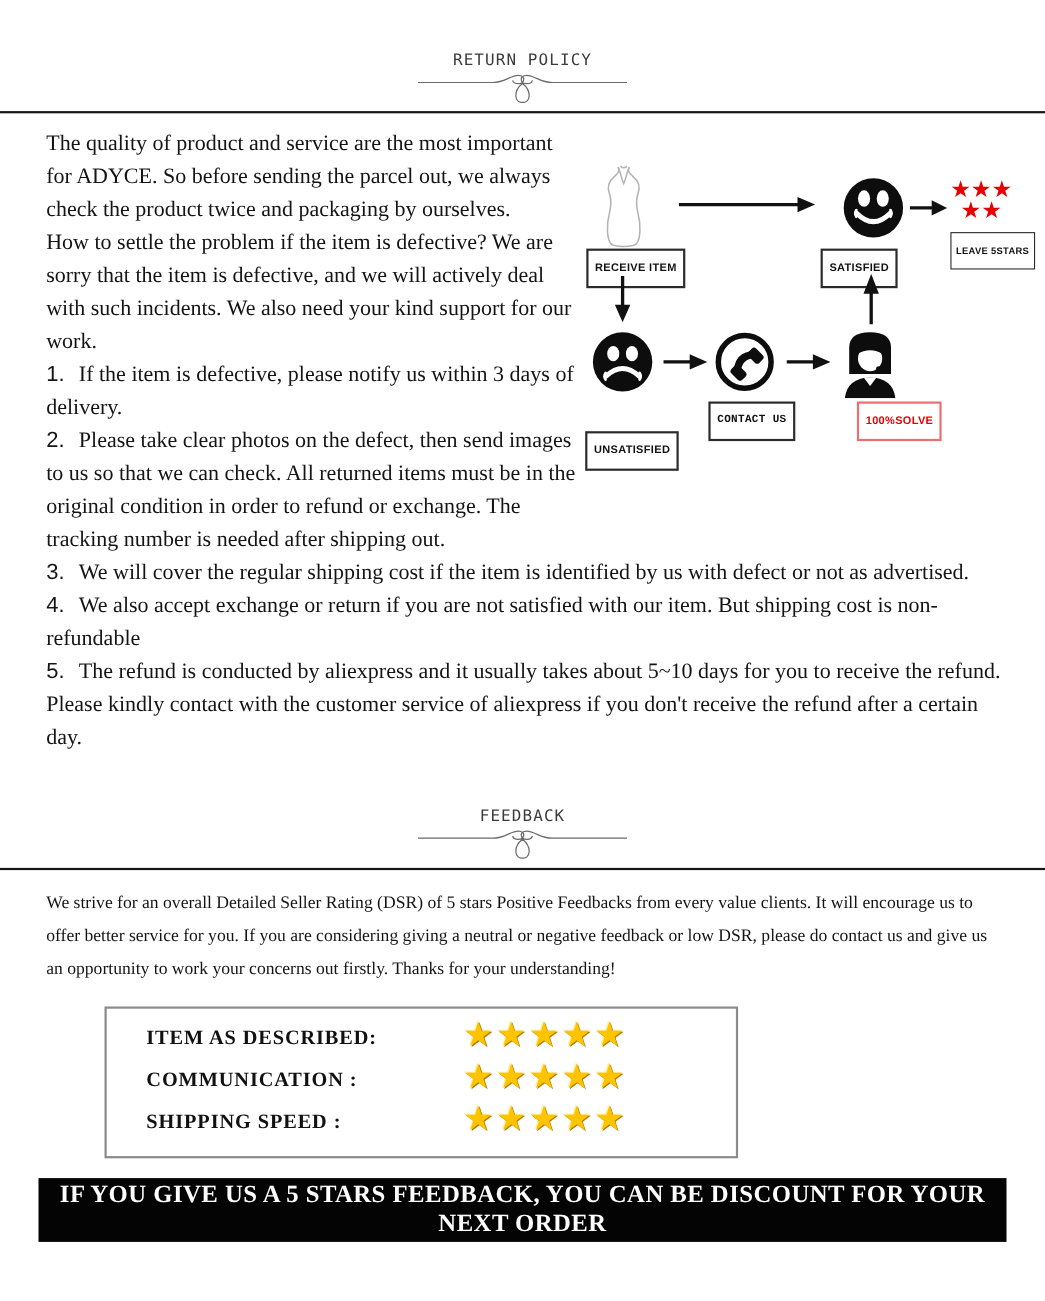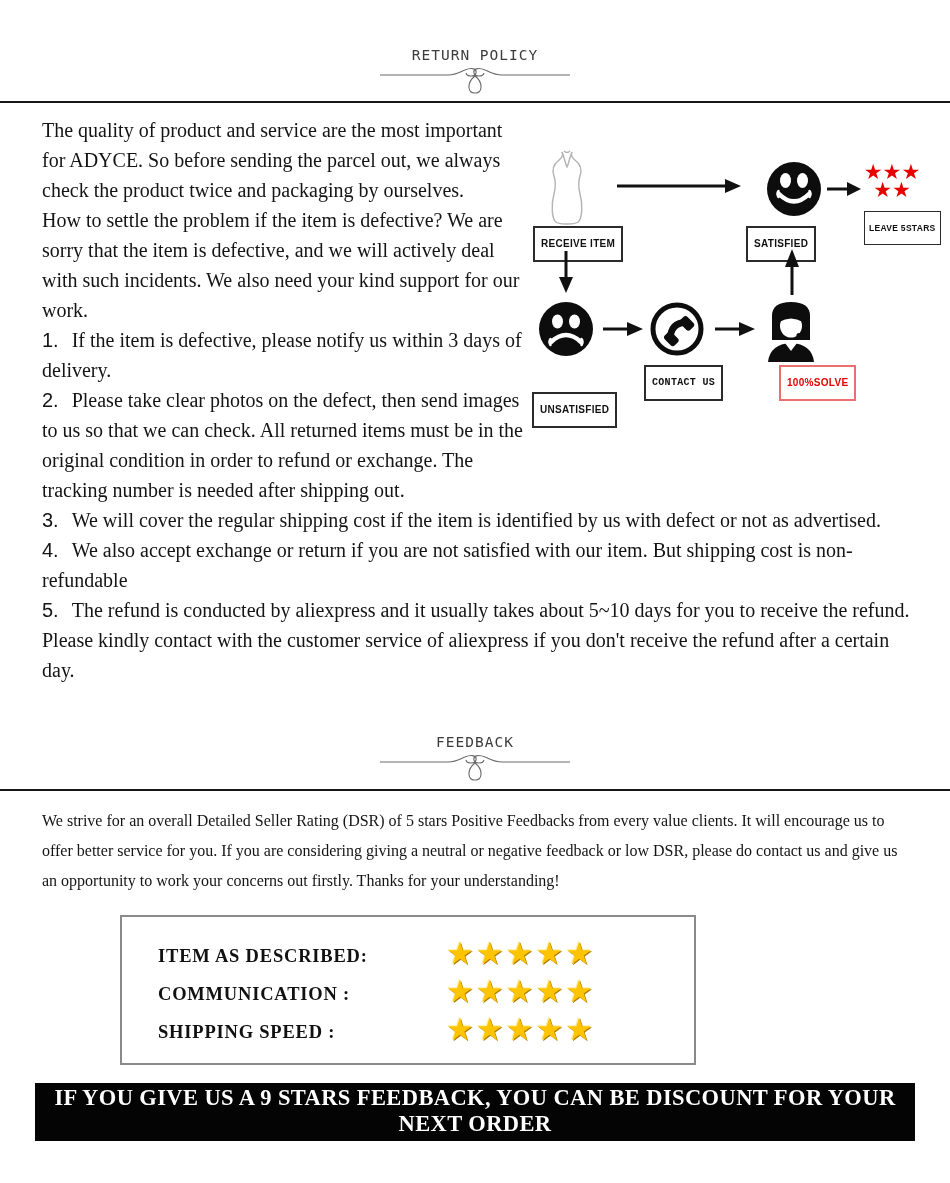--- a/index.html
+++ b/index.html
@@ -45,22 +45,22 @@
     border:2px solid #2b2b2b; padding:1px 6px;
   }
   .flow-label.red { color:#e60000; border-color:#e87070; }
   .flow-label.small { font-size:8.5px; border-width:1px; padding:1px 4px; }
   .red-stars { position:absolute; width:62px; text-align:center; line-height:18px; }
   .red-stars .star { color:#e60000; font-size:21px;
     font-family:"DejaVu Sans", sans-serif; letter-spacing:0px; }
   
   .fb-paragraph { padding:15px 44px 0 42px; font-size:16px; line-height:30px; }
   .ratings-box {
-    width:576px; margin-left:120px; margin-top:19px;
-    border:2px solid #8a8a8a; padding:20px 0 12px 36px;
+    width:576px; margin-left:95px; margin-top:19px;
+    border:2px solid #8a8a8a; padding:8px 0 12px 36px;
   }
   .rating-row { display:flex; align-items:center; height:38px; }
   .rating-label {
     width:288px; font-weight:bold; font-size:18.5px; letter-spacing:0.8px; color:#111;
   }
   .rating-stars { line-height:32px; }
   .rating-stars .star {
     color:#ffc400; font-size:31px; letter-spacing:2px;
     font-family:"DejaVu Sans", sans-serif;
     text-shadow:1px 1px 0 #b07d00, -1px -1px 0 #fff0a8;
@@ -209,15 +209,15 @@
     <div class="rating-row">
       <span class="rating-label">COMMUNICATION :</span>
       <span class="rating-stars"><span class="star">★</span><span class="star">★</span><span class="star">★</span><span class="star">★</span><span class="star">★</span></span>
     </div>
     <div class="rating-row">
       <span class="rating-label">SHIPPING SPEED :</span>
       <span class="rating-stars"><span class="star">★</span><span class="star">★</span><span class="star">★</span><span class="star">★</span><span class="star">★</span></span>
     </div>
   </div>
 
-  <div class="banner">IF YOU GIVE US A 9 STARS FEEDBACK, YOU CAN BE DISCOUNT FOR YOUR NEXT ORDER</div>
+  <div class="banner">IF YOU GIVE US A 5 STARS FEEDBACK, YOU CAN BE DISCOUNT FOR YOUR NEXT ORDER</div>
 
 </div>
 
 </body></html>

